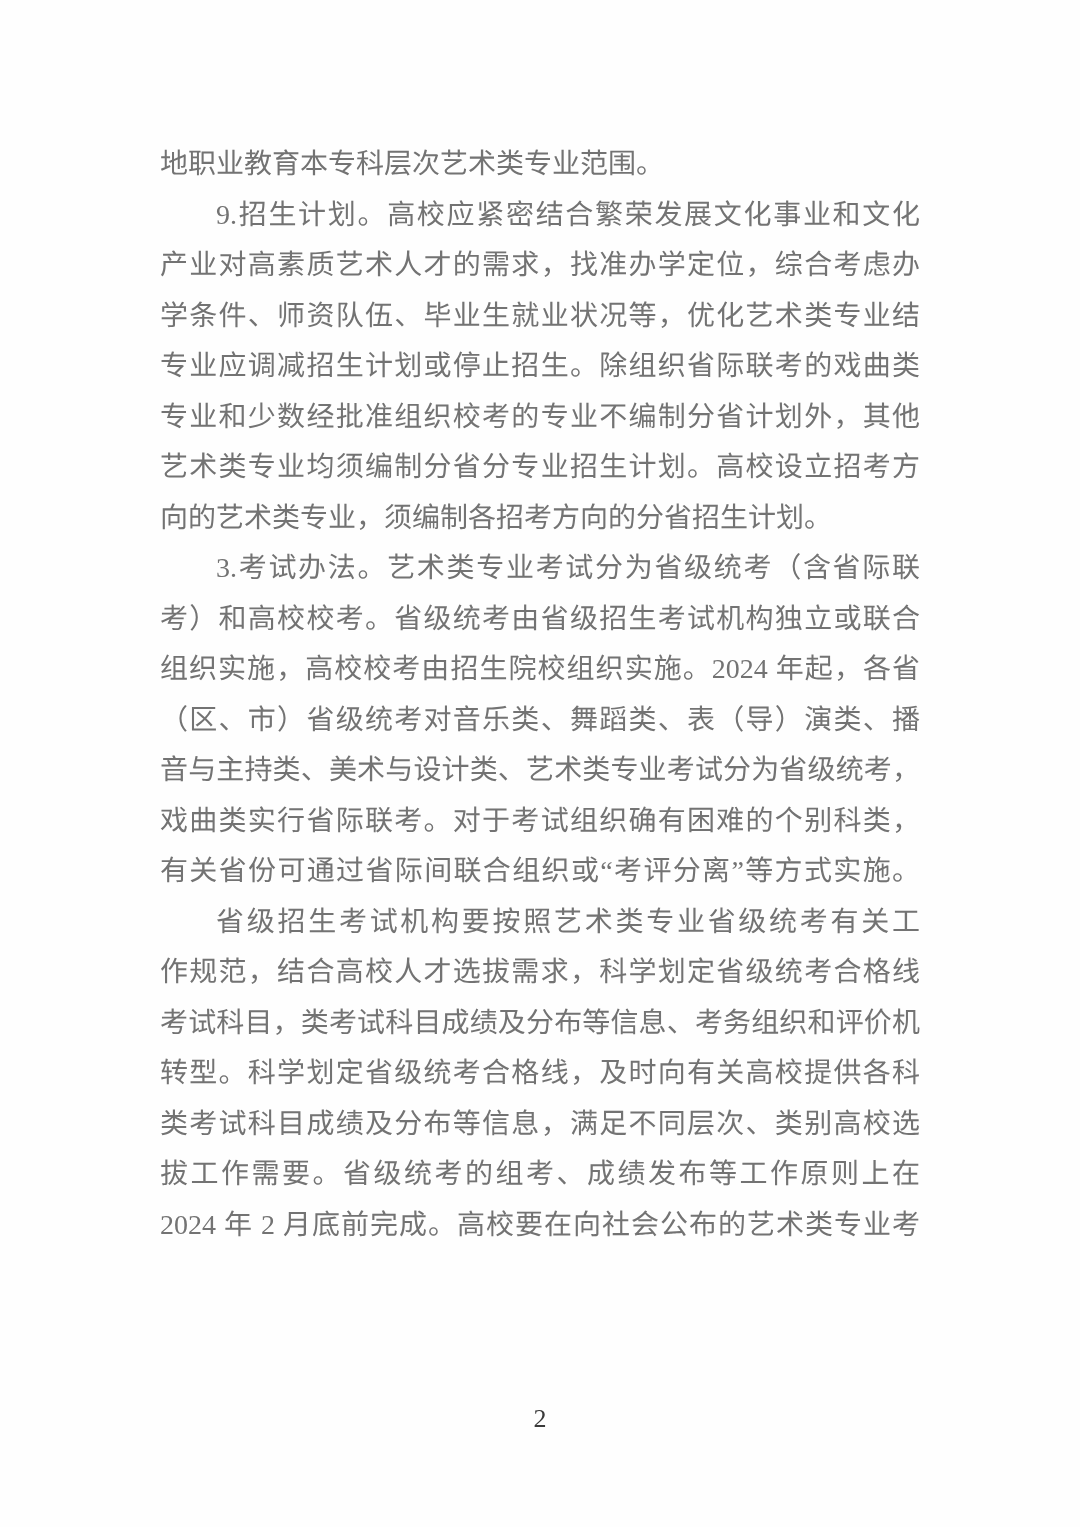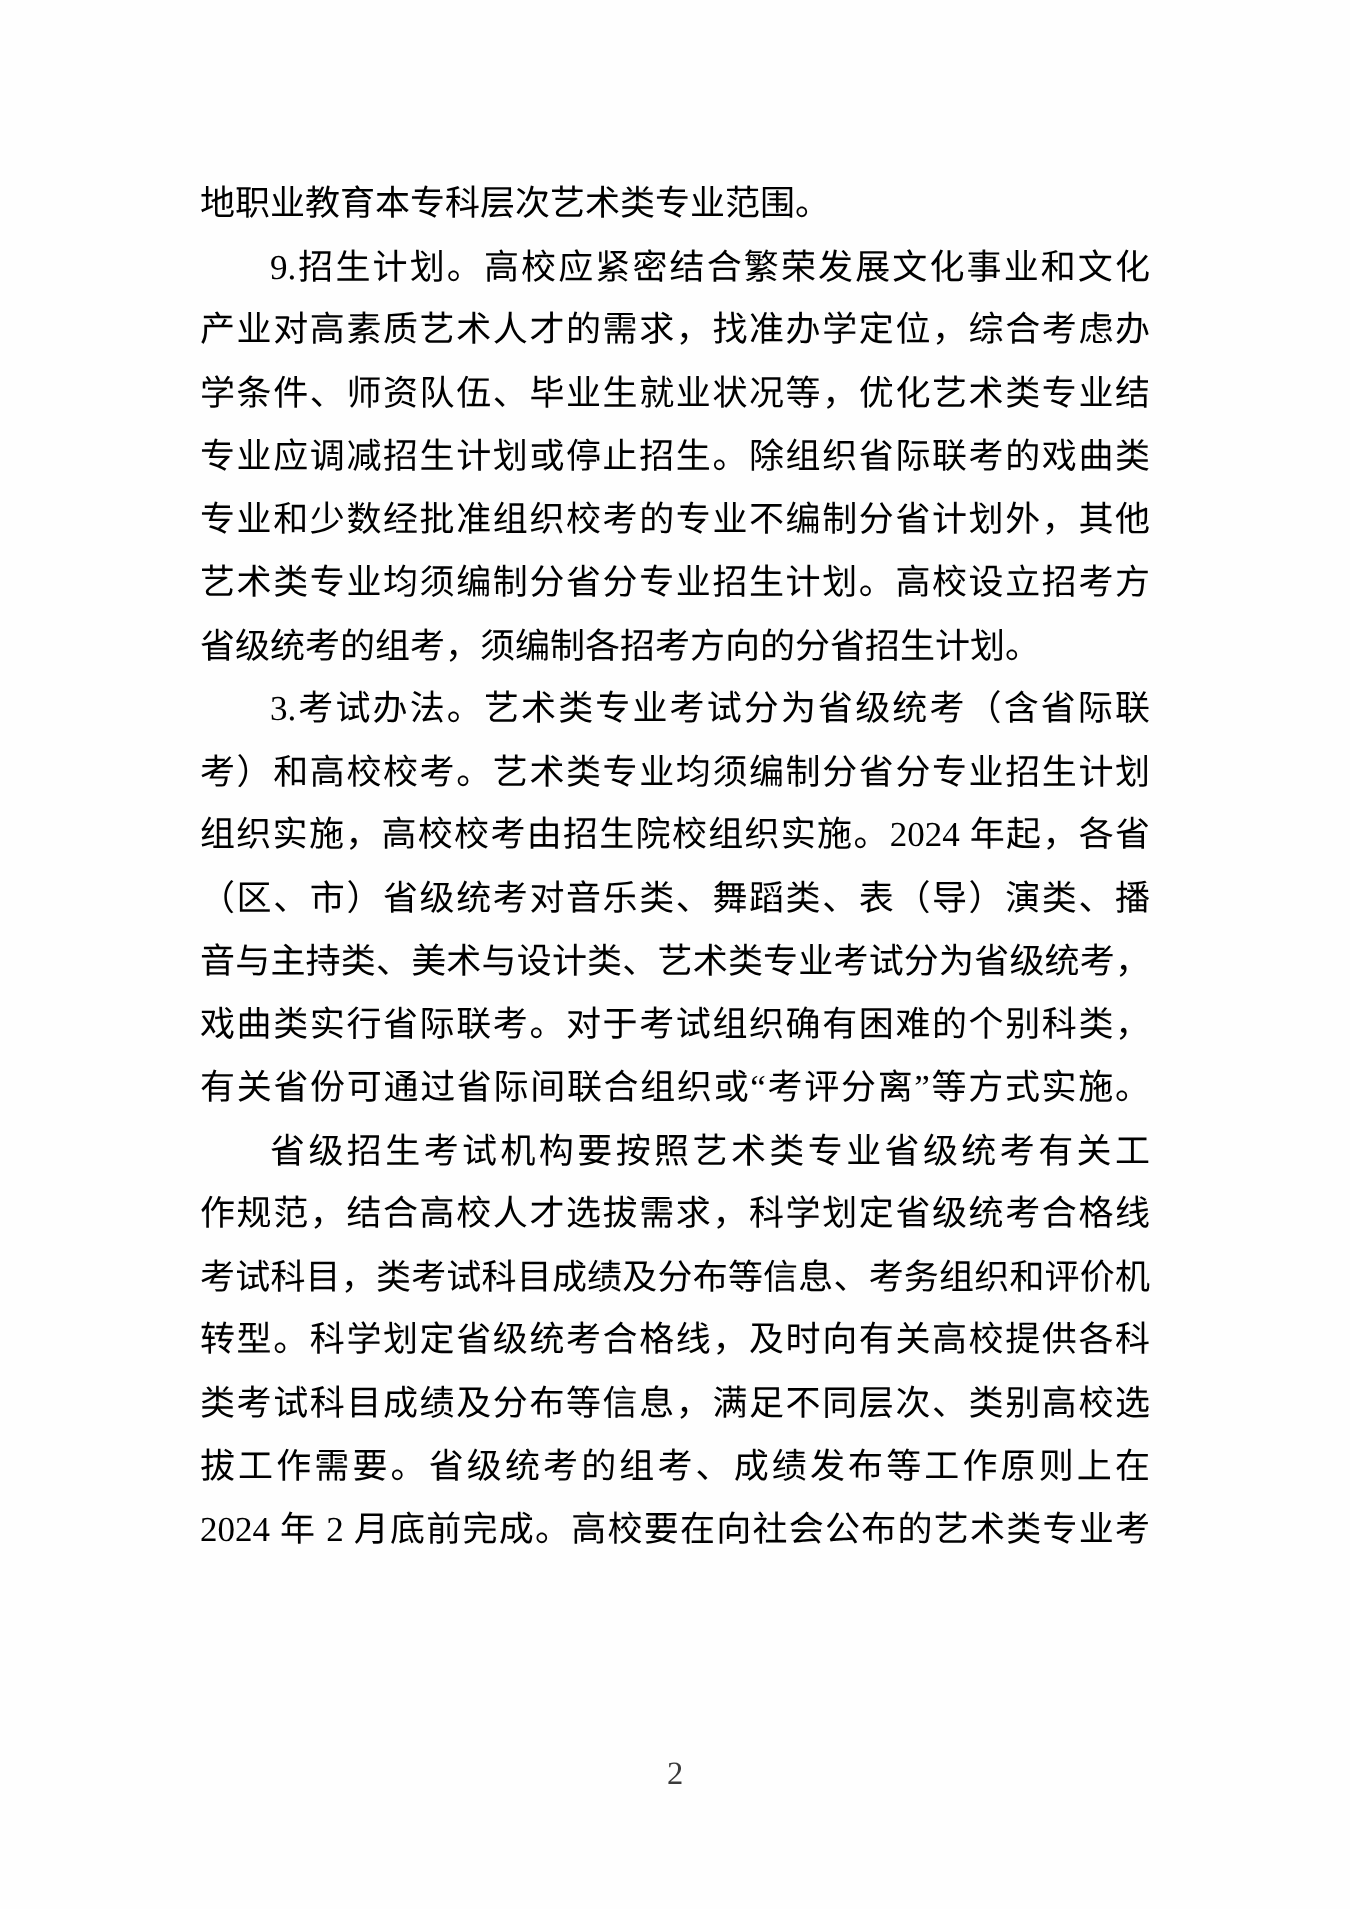--- a/index.html
+++ b/index.html
@@ -21,21 +21,21 @@
     top: 139px;
     width: 760px;
   }
   .line {
     margin: 0;
     padding: 0;
     font-size: 28px;
     line-height: 50.5px;
     height: 50.5px;
     overflow: hidden;
-    color: #000000;
+    color: #737373;
     text-align: justify;
     text-align-last: justify;
     text-justify: inter-character;
     letter-spacing: 0;
   }
   .line.para-end {
     text-align: left;
     text-align-last: left;
   }
   .line.indent {
@@ -59,23 +59,23 @@
 
 <div class="page">
   <main class="doc-body">
     <p class="line para-end">地职业教育本专科层次艺术类专业范围。</p>
     <p class="line indent">9.招生计划。高校应紧密结合繁荣发展文化事业和文化</p>
     <p class="line">产业对高素质艺术人才的需求，找准办学定位，综合考虑办</p>
     <p class="line">学条件、师资队伍、毕业生就业状况等，优化艺术类专业结</p>
     <p class="line">专业应调减招生计划或停止招生。除组织省际联考的戏曲类</p>
     <p class="line">专业和少数经批准组织校考的专业不编制分省计划外，其他</p>
     <p class="line">艺术类专业均须编制分省分专业招生计划。高校设立招考方</p>
-    <p class="line para-end">省级统考的组考，须编制各招考方向的分省招生计划。</p>
+    <p class="line para-end">向的艺术类专业，须编制各招考方向的分省招生计划。</p>
     <p class="line indent">3.考试办法。艺术类专业考试分为省级统考（含省际联</p>
-    <p class="line">考）和高校校考。艺术类专业均须编制分省分专业招生计划</p>
+    <p class="line">考）和高校校考。省级统考由省级招生考试机构独立或联合</p>
     <p class="line">组织实施，高校校考由招生院校组织实施。2024 年起，各省</p>
     <p class="line">（区、市）省级统考对音乐类、舞蹈类、表（导）演类、播</p>
     <p class="line">音与主持类、美术与设计类、艺术类专业考试分为省级统考，</p>
     <p class="line">戏曲类实行省际联考。对于考试组织确有困难的个别科类，</p>
     <p class="line">有关省份可通过省际间联合组织或“考评分离”等方式实施。</p>
     <p class="line indent">省级招生考试机构要按照艺术类专业省级统考有关工</p>
     <p class="line">作规范，结合高校人才选拔需求，科学划定省级统考合格线</p>
     <p class="line">考试科目，类考试科目成绩及分布等信息、考务组织和评价机</p>
     <p class="line">转型。科学划定省级统考合格线，及时向有关高校提供各科</p>
     <p class="line">类考试科目成绩及分布等信息，满足不同层次、类别高校选</p>

